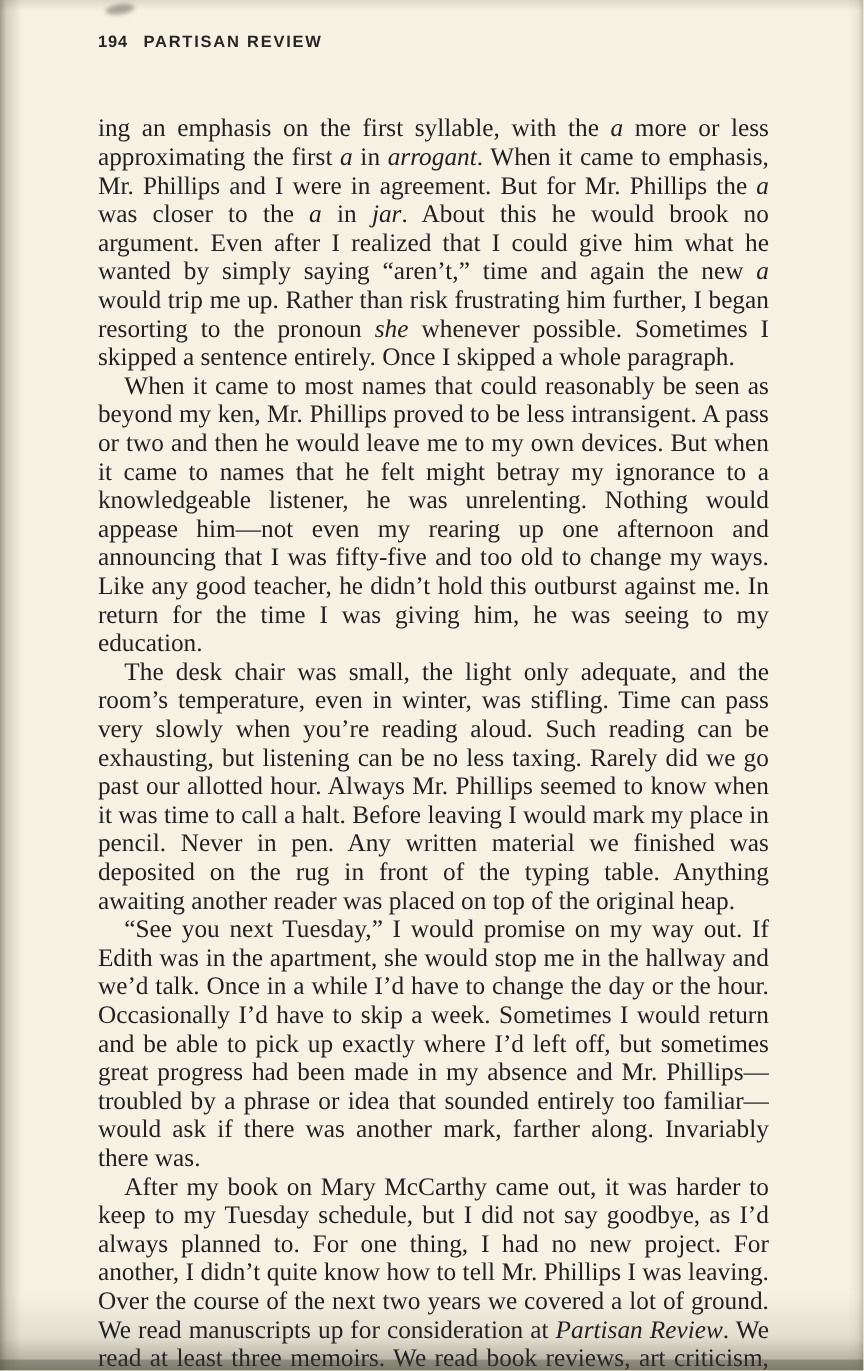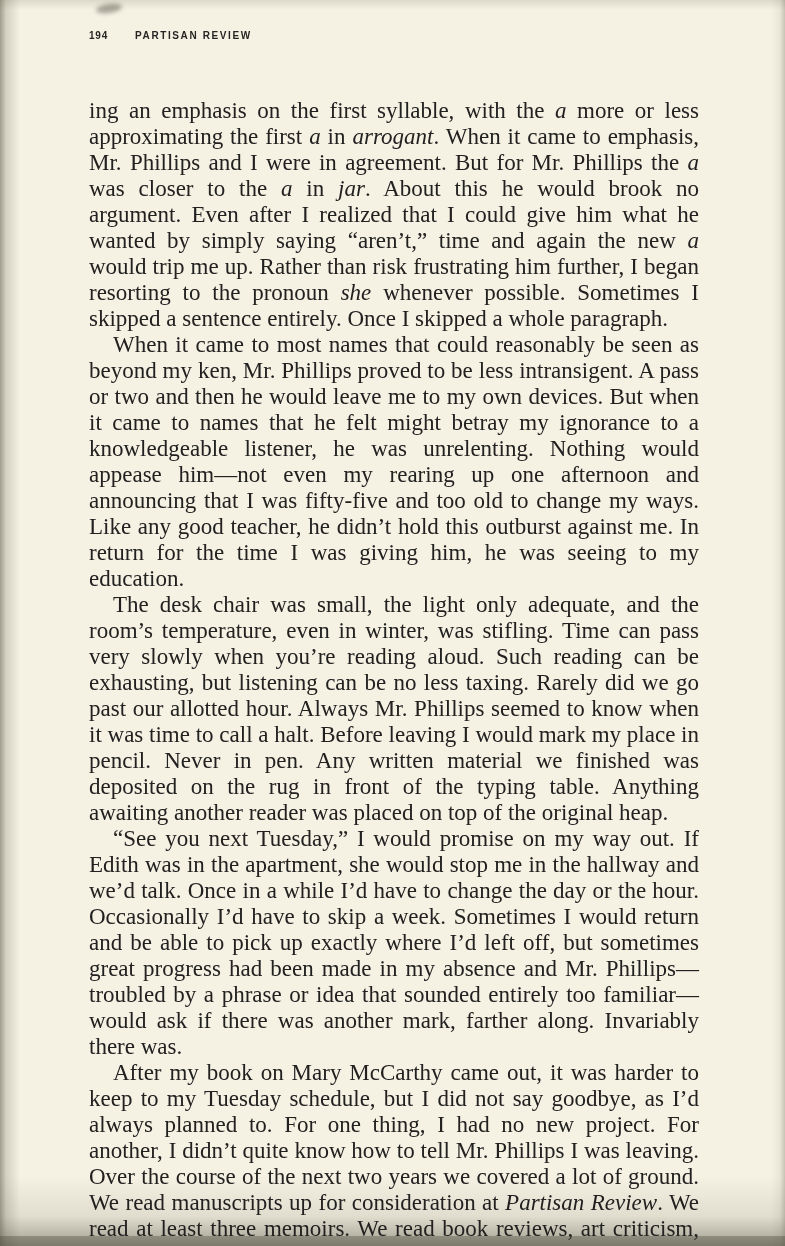--- a/index.html
+++ b/index.html
@@ -49,23 +49,23 @@
   .content {
     position: absolute;
     left: 89px;
     right: 86px;
     top: 30px;
     color: var(--ink);
   }
   .running-head {
     display: flex;
     align-items: baseline;
-    gap: 27px;
+    gap: 14px;
     font-family: "Liberation Sans", "DejaVu Sans", sans-serif;
-    font-size: 10px;
+    font-size: 15px;
     font-weight: 700;
     letter-spacing: 0.8px;
     color: #262522;
   }
   .running-head .journal {
     letter-spacing: 1.6px;
     font-weight: 600;
   }
   .body-text {
     margin-top: 57px;

